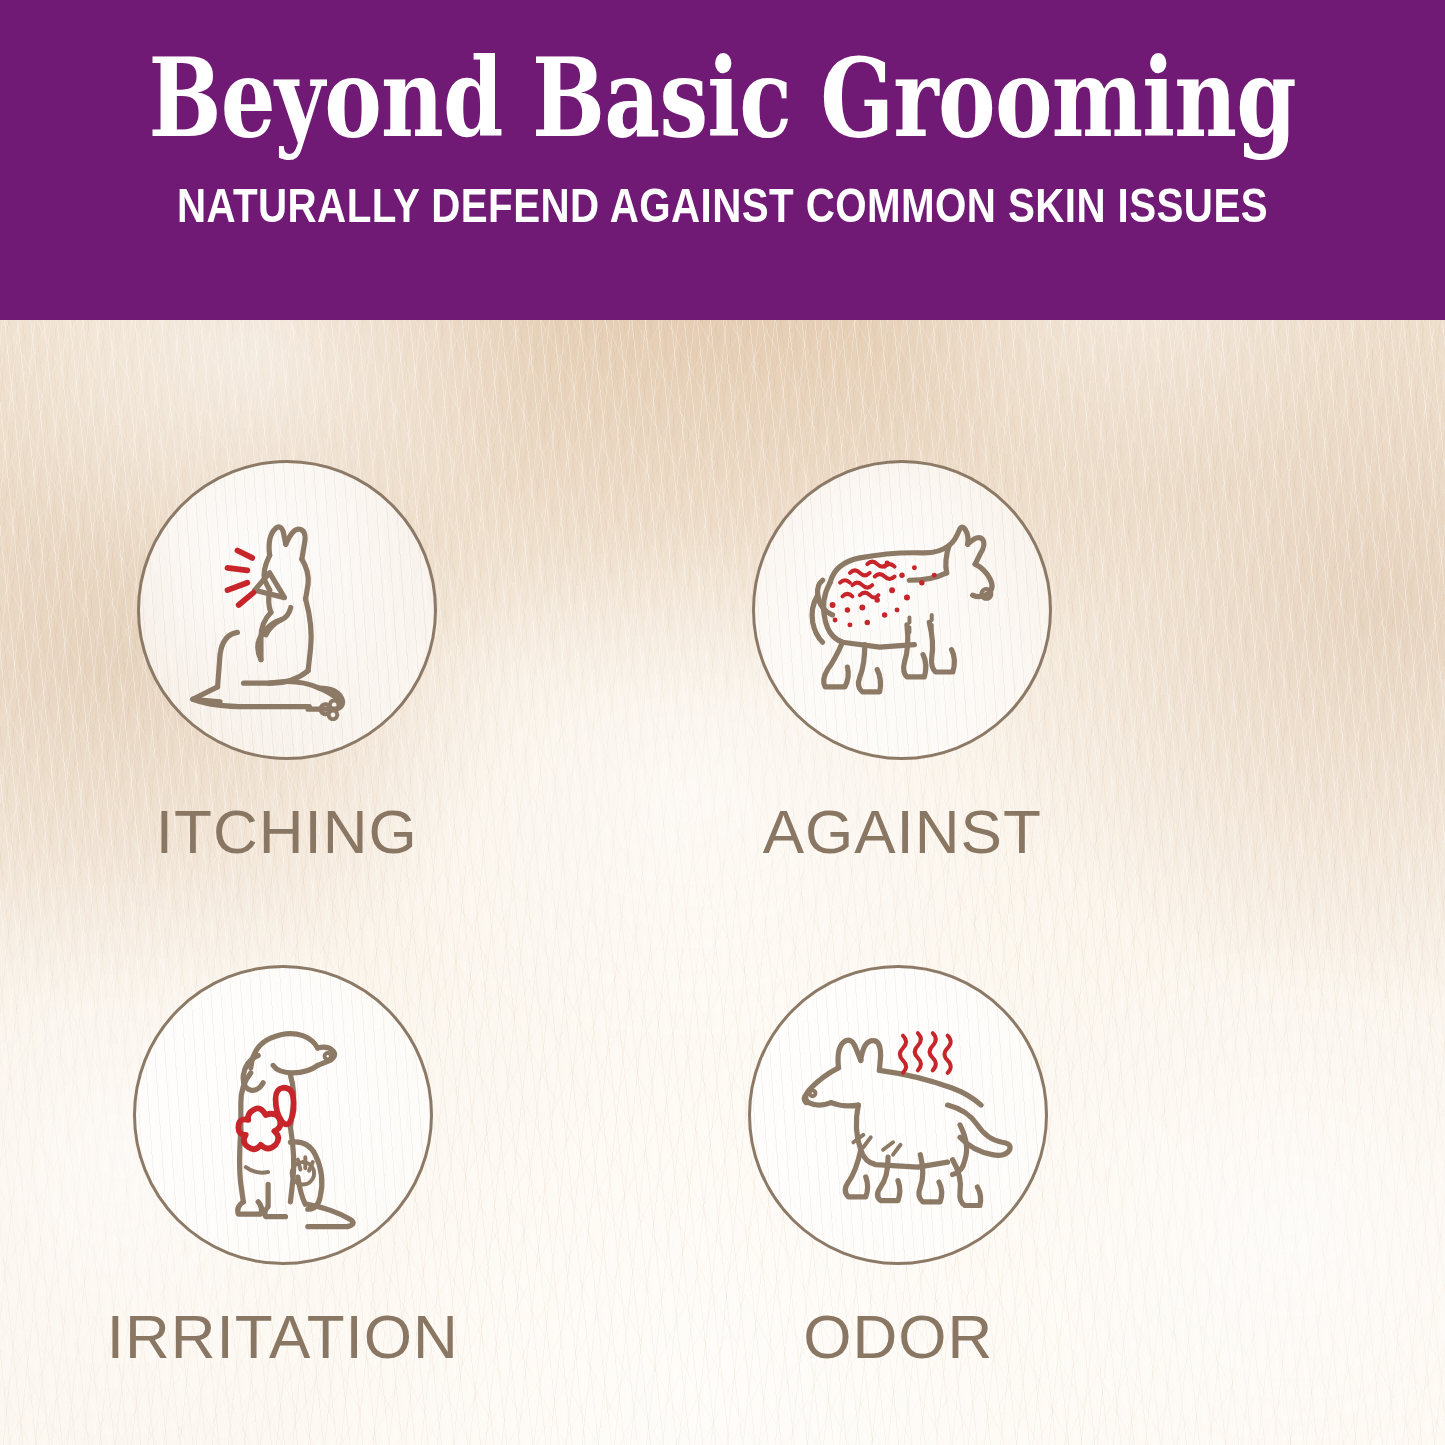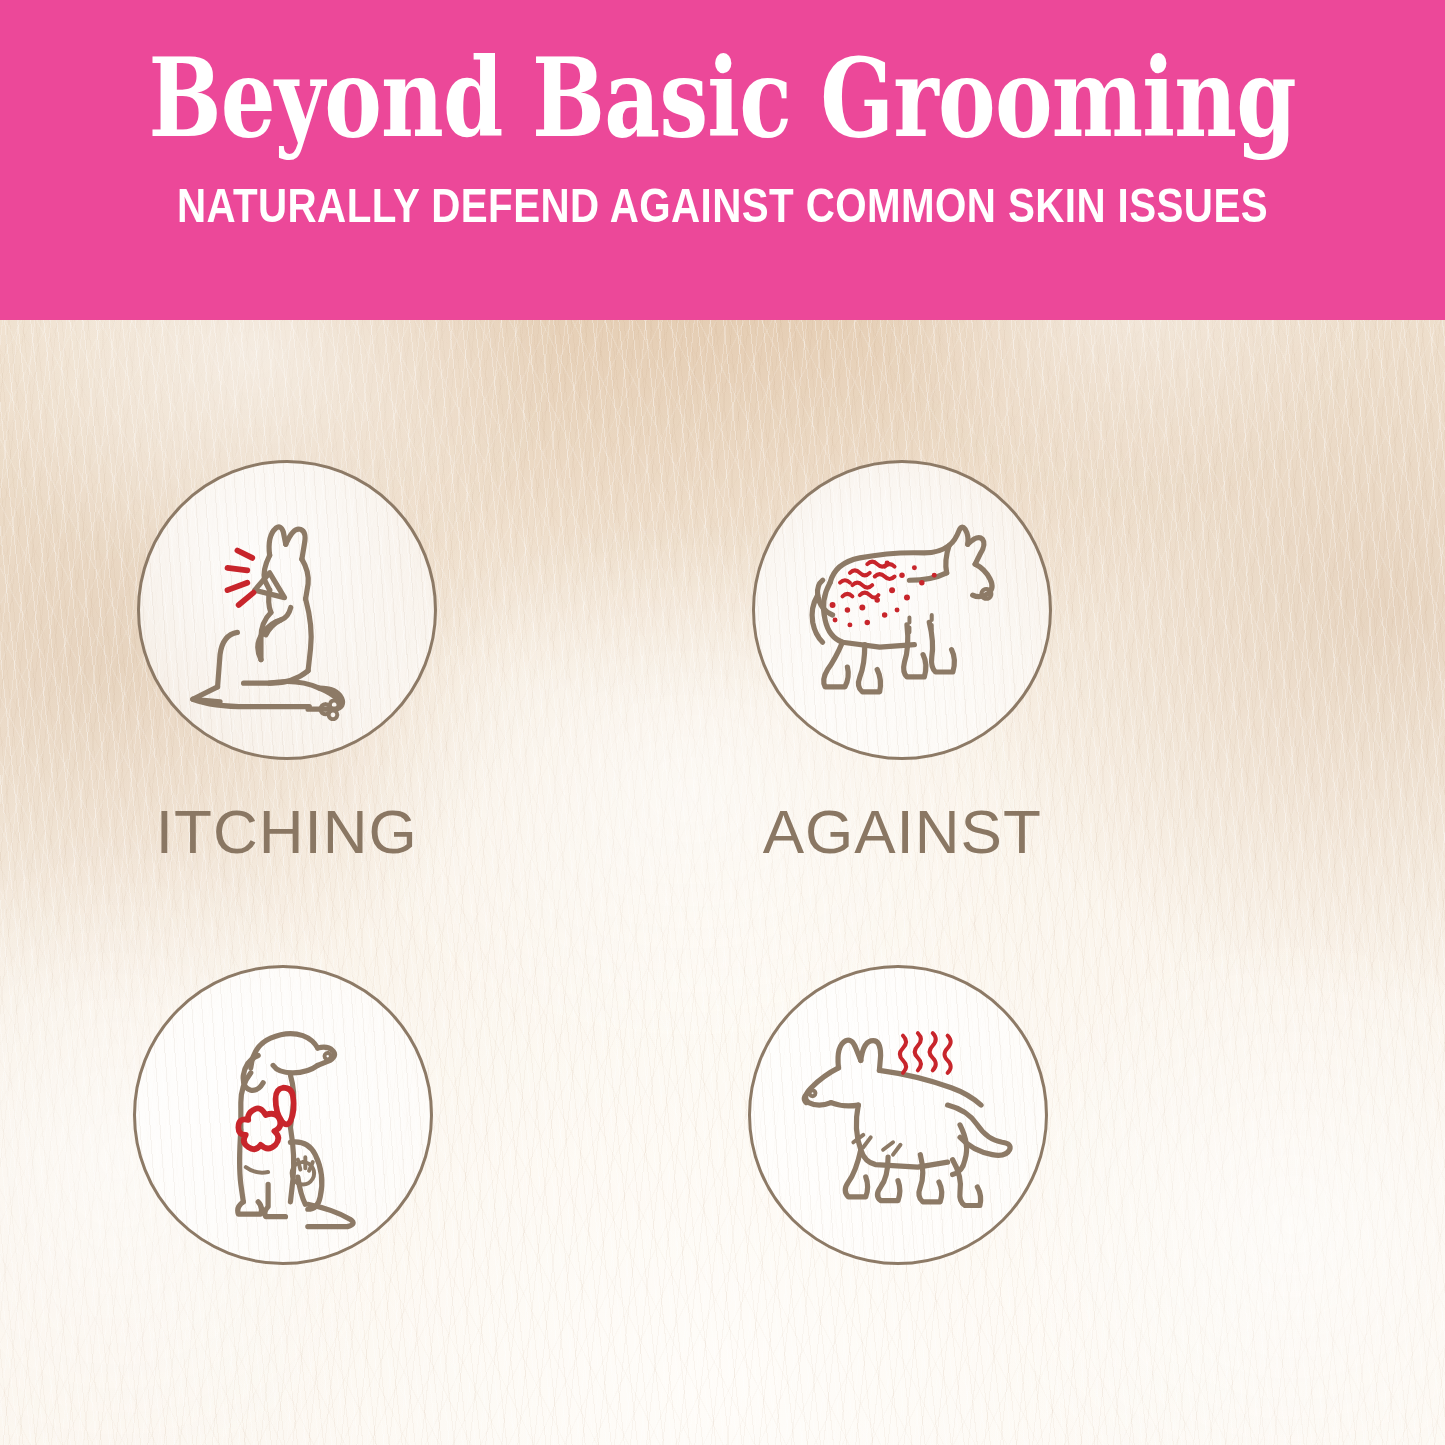--- a/index.html
+++ b/index.html
@@ -93,21 +93,21 @@
     opacity: .9;
   }
 
   
   .header {
     position: absolute;
     left: 0;
     top: 0;
     width: 1445px;
     height: 320px;
-    background: #ec4899;
+    background: #701a75;
     z-index: 6;
     display: flex;
     flex-direction: column;
     align-items: center;
     justify-content: flex-start;
   }
   .header-title {
     margin-top: 44px;
     color: #ffffff;
     font-family: "DejaVu Serif", serif;
@@ -343,20 +343,21 @@
           <path class="ink-thin" d="M116 138 a9 9 0 1 0 0.1 0"></path>
           <path class="ink-thin" d="M112 136 l2 8 M118 134 l0 9 M124 138 l-3 7"></path>
           <path class="ink" d="M112 150 q2 14 6 22"></path>
 
           <path class="ink" d="M120 172 q20 4 34 12 q6 4 -2 6 l-32 0"></path>
 
           <path class="accent" d="M72 104 q-8 -2 -8 6 q0 6 6 6 q-4 6 2 10 q6 4 10 -2 q6 6 12 0 q5 -6 -1 -11 q7 -3 4 -10 q-3 -6 -11 -3 q-4 -8 -10 -4 q-5 3 -4 8 z"></path>
           <path class="accent" d="M100 78 q-6 1 -6 9 q0 11 5 18 q4 5 7 0 q4 -9 2 -20 q-1 -7 -8 -7 z"></path>
         </svg>
       </div>
+      <div class="badge-label">IRRITATION</div>
     </div>
 
     <div class="cell cell-odor">
       <div class="badge">
         <svg viewBox="0 0 200 200">
 
           <path class="ink" d="M52 62 q-2 -18 6 -22 q5 -2 8 6 l4 10"></path>
           <path class="ink" d="M70 56 q2 -16 10 -16 q6 0 6 12 l-1 12"></path>
           <path class="ink" d="M52 62 q-12 6 -22 16 q-8 8 -2 12 q8 4 18 0"></path>
           <path class="ink" d="M28 82 q-6 4 -2 8"></path>
@@ -375,16 +376,17 @@
           <path class="ink" d="M118 132 q4 16 0 26 q-3 8 2 12 l14 0 q3 -8 -1 -16"></path>
           <path class="ink" d="M144 136 q8 14 6 26 q-1 8 4 11 l12 0 q2 -8 -2 -15"></path>
           <path class="ink-thin" d="M72 116 l-8 6 M78 118 l-6 8 M96 122 l-8 6 M102 124 l-6 8"></path>
 
           <path class="accent-thin" d="M104 36 q5 5 0 10 q-5 5 0 10 q5 5 0 10"></path>
           <path class="accent-thin" d="M116 34 q5 5 0 10 q-5 5 0 10 q5 5 0 10"></path>
           <path class="accent-thin" d="M128 34 q5 5 0 10 q-5 5 0 10 q5 5 0 10"></path>
           <path class="accent-thin" d="M140 36 q5 5 0 10 q-5 5 0 10 q5 5 0 10"></path>
         </svg>
       </div>
+      <div class="badge-label">ODOR</div>
     </div>
 
   </div>
 </div>
 
 </body></html>

